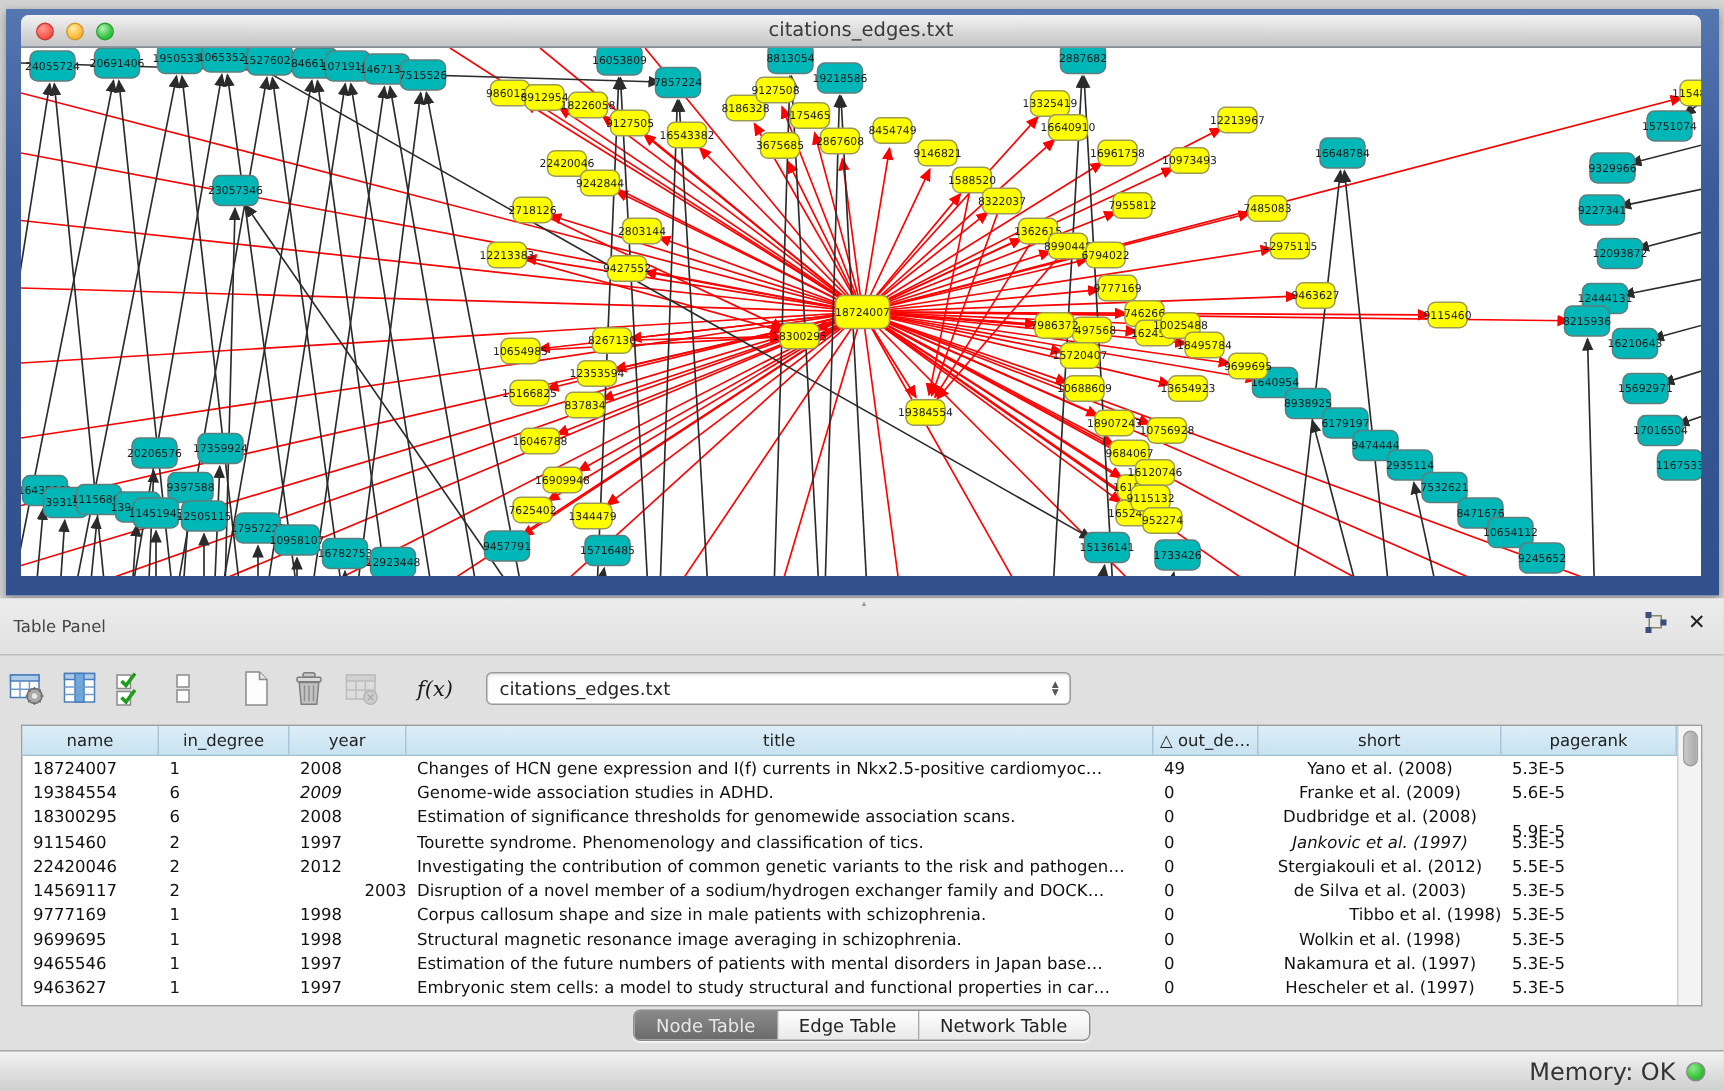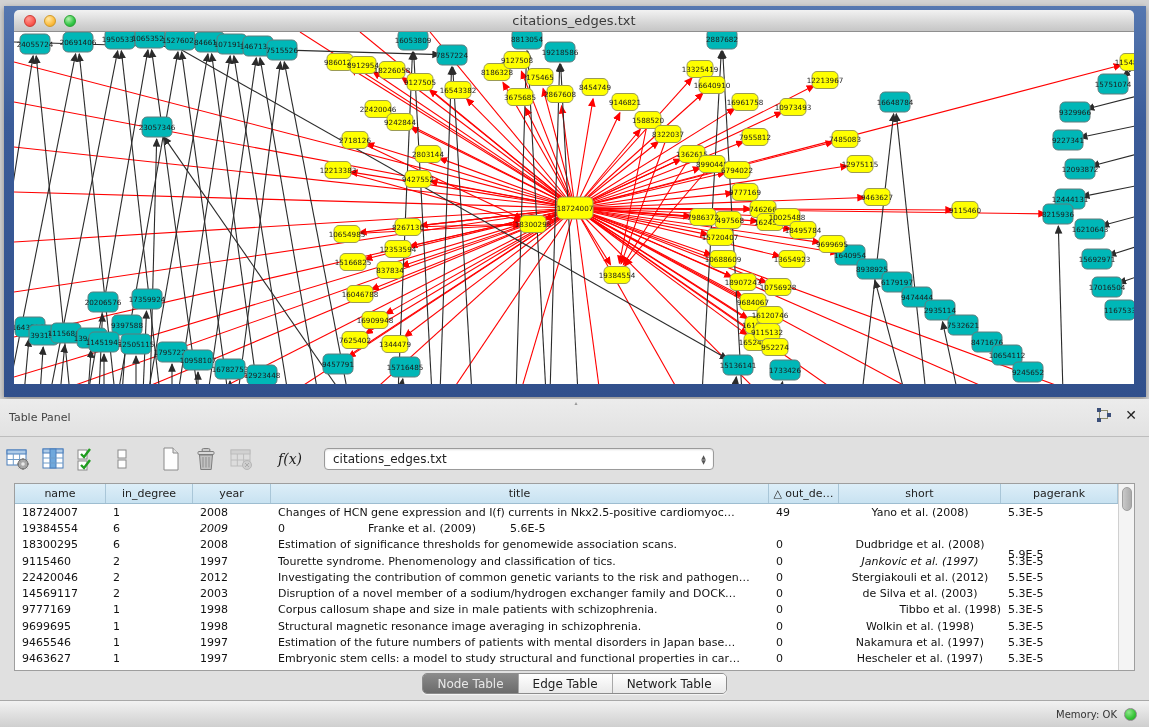--- a/index.html
+++ b/index.html
@@ -61,21 +61,21 @@
   .seg { display:flex; border:1px solid #8c8c8c; border-radius:5px; overflow:hidden; height:21px;
     box-shadow:0 1px 1px rgba(255,255,255,.7); }
   .seg-item { padding:0 14px; font-size:12px; display:flex; align-items:center;
     background:linear-gradient(180deg,#ffffff,#e9e9e9); color:#222; border-right:1px solid #a8a8a8; }
   .seg-item:last-child { border-right:none; }
   .seg-item.sel { background:linear-gradient(180deg,#8a8a8a,#6b6b6b); color:#e8e8e8; }
 
   .statusbar { position:absolute; left:0; top:301px; width:100%; height:27px;
     background:linear-gradient(180deg,#f2f2f2,#cfcfcf); border-top:1px solid #a8a8a8;
     display:flex; align-items:center; justify-content:flex-end; padding-right:12px; gap:7px; }
-  .mem-label { font-size:10px; color:#333; }
+  .mem-label { font-size:16px; color:#333; }
   .mem-dot { width:13px; height:13px; border-radius:50%; border:1px solid #8a8a8a;
     background:radial-gradient(circle at 35% 30%,#8ee88a,#35c335 60%,#22a322); }
 </style>
 </head>
 <body>
 
 <div class="net-window">
   <div class="titlebar">
     <div class="lights">
       <div class="light red"></div>
@@ -611,20 +611,21 @@
             <div class="data-cell" style="width: 78px; flex: 0 0 auto; text-align: left;">2008</div>
             <div class="data-cell" style="width: 498px; flex: 0 0 auto; text-align: left;">Changes of HCN gene expression and I(f) currents in Nkx2.5-positive cardiomyoc…</div>
             <div class="data-cell" style="width: 70px; flex: 0 0 auto; text-align: left;">49</div>
             <div class="data-cell" style="width: 162px; flex: 0 0 auto; text-align: center; padding-left: 0px;">Yano et al. (2008)</div>
             <div class="data-cell" style="width: 105px; flex: 1 1 0%; text-align: left;">5.3E-5</div>
           </div>
           <div class="data-row">
             <div class="data-cell" style="width: 91px; flex: 0 0 auto; text-align: left;">19384554</div>
             <div class="data-cell" style="width: 87px; flex: 0 0 auto; text-align: left;">6</div>
             <div class="data-cell" style="width: 78px; flex: 0 0 auto; text-align: left; font-style: italic;">2009</div>
+            <div class="data-cell" style="width: 498px; flex: 0 0 auto; text-align: left;">Genome-wide association studies in ADHD.</div>
             <div class="data-cell" style="width: 70px; flex: 0 0 auto; text-align: left;">0</div>
             <div class="data-cell" style="width: 162px; flex: 0 0 auto; text-align: center; padding-left: 0px;">Franke et al. (2009)</div>
             <div class="data-cell" style="width: 105px; flex: 1 1 0%; text-align: left;">5.6E-5</div>
           </div>
           <div class="data-row">
             <div class="data-cell" style="width: 91px; flex: 0 0 auto; text-align: left;">18300295</div>
             <div class="data-cell" style="width: 87px; flex: 0 0 auto; text-align: left;">6</div>
             <div class="data-cell" style="width: 78px; flex: 0 0 auto; text-align: left;">2008</div>
             <div class="data-cell" style="width: 498px; flex: 0 0 auto; text-align: left;">Estimation of significance thresholds for genomewide association scans.</div>
             <div class="data-cell" style="width: 70px; flex: 0 0 auto; text-align: left;">0</div>
@@ -645,21 +646,21 @@
             <div class="data-cell" style="width: 87px; flex: 0 0 auto; text-align: left;">2</div>
             <div class="data-cell" style="width: 78px; flex: 0 0 auto; text-align: left;">2012</div>
             <div class="data-cell" style="width: 498px; flex: 0 0 auto; text-align: left;">Investigating the contribution of common genetic variants to the risk and pathogen…</div>
             <div class="data-cell" style="width: 70px; flex: 0 0 auto; text-align: left;">0</div>
             <div class="data-cell" style="width: 162px; flex: 0 0 auto; text-align: center; padding-left: 0px;">Stergiakouli et al. (2012)</div>
             <div class="data-cell" style="width: 105px; flex: 1 1 0%; text-align: left;">5.5E-5</div>
           </div>
           <div class="data-row">
             <div class="data-cell" style="width: 91px; flex: 0 0 auto; text-align: left;">14569117</div>
             <div class="data-cell" style="width: 87px; flex: 0 0 auto; text-align: left;">2</div>
-            <div class="data-cell" style="width: 78px; flex: 0 0 auto; text-align: left;">2003</div>
+            <div class="data-cell" style="width: 78px; flex: 0 0 auto; text-align: right;">2003</div>
             <div class="data-cell" style="width: 498px; flex: 0 0 auto; text-align: left;">Disruption of a novel member of a sodium/hydrogen exchanger family and DOCK…</div>
             <div class="data-cell" style="width: 70px; flex: 0 0 auto; text-align: left;">0</div>
             <div class="data-cell" style="width: 162px; flex: 0 0 auto; text-align: center; padding-left: 0px;">de Silva et al. (2003)</div>
             <div class="data-cell" style="width: 105px; flex: 1 1 0%; text-align: left;">5.3E-5</div>
           </div>
           <div class="data-row">
             <div class="data-cell" style="width: 91px; flex: 0 0 auto; text-align: left;">9777169</div>
             <div class="data-cell" style="width: 87px; flex: 0 0 auto; text-align: left;">1</div>
             <div class="data-cell" style="width: 78px; flex: 0 0 auto; text-align: left;">1998</div>
             <div class="data-cell" style="width: 498px; flex: 0 0 auto; text-align: left;">Corpus callosum shape and size in male patients with schizophrenia.</div>

